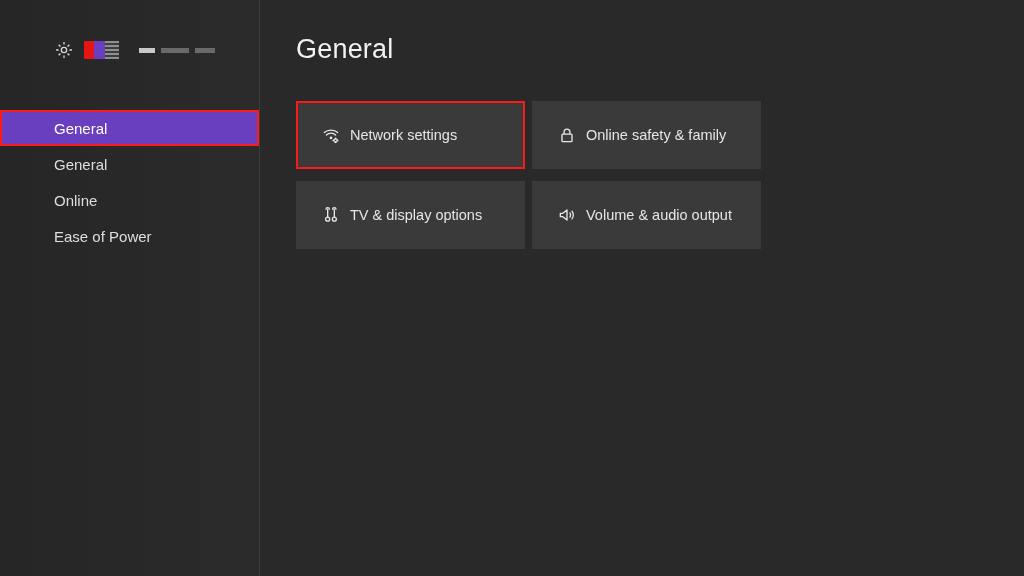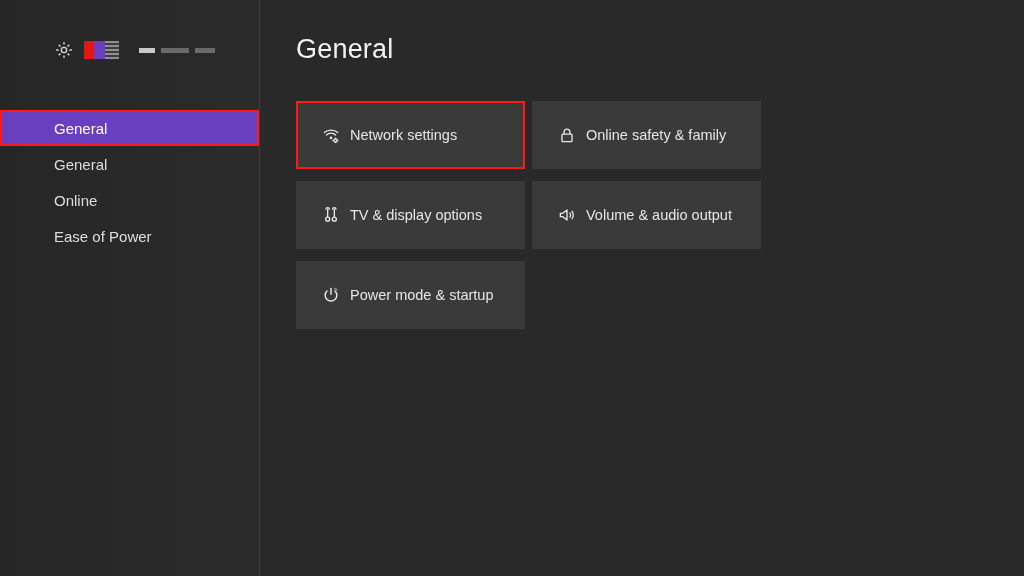--- a/index.html
+++ b/index.html
@@ -204,27 +204,17 @@
         <span class="tile-icon">
           <svg viewBox="0 0 24 24" fill="none" stroke="#e8e8e8" stroke-width="1.6" stroke-linecap="round" stroke-linejoin="round">
             <path d="M4 10v4h3l5 4V6l-5 4H4z" fill="none"></path>
             <path d="M15.5 9.5c1 1 1 4 0 5"></path>
             <path d="M18 7.5c2 2 2 7 0 9"></path>
           </svg>
         </span>
         <span class="tile-label">Volume &amp; audio output</span>
       </div>
 
-      <div class="tile">
-        <span class="tile-icon">
-          <svg viewBox="0 0 24 24" fill="none" stroke="#e8e8e8" stroke-width="1.7" stroke-linecap="round">
-            <path d="M12 4v7"></path>
-            <path d="M7.2 7.2a7 7 0 1 0 9.6 0"></path>
-            <path d="M16.5 4.2c1 .4 1.9 1 2.6 1.8" opacity=".55"></path>
-          </svg>
-        </span>
-        <span class="tile-label">Power mode &amp; startup</span>
-      </div>
 
     </div>
   </main>
 
 </div>
 
 </body></html>

